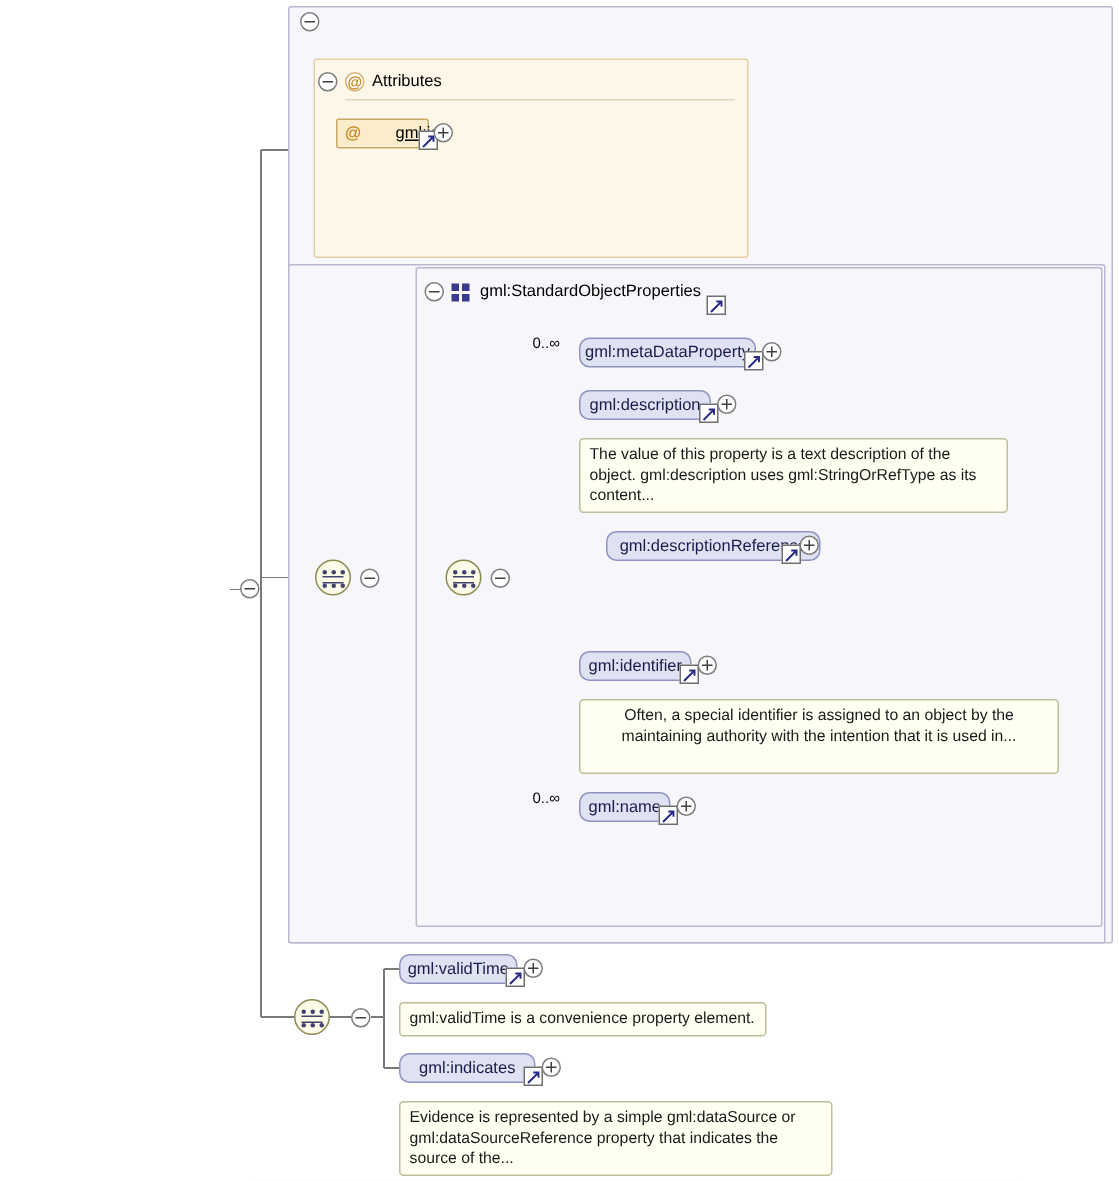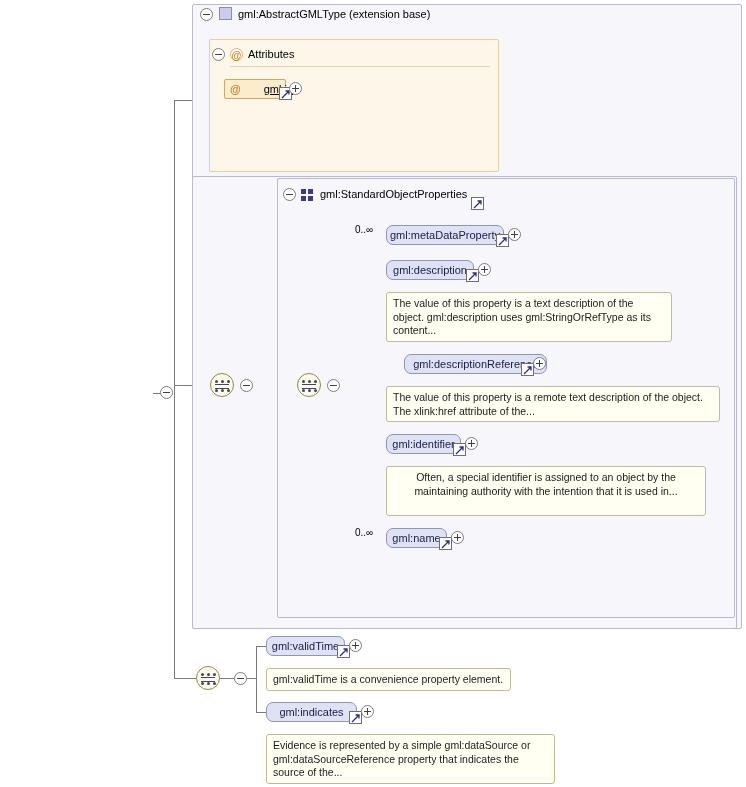--- a/index.html
+++ b/index.html
@@ -306,24 +306,20 @@
       <line x1="256" y1="646" x2="256" y2="712"></line>
       <line x1="256" y1="646" x2="266" y2="646"></line>
       <line x1="256" y1="712" x2="266" y2="712"></line>
     </g>
   </svg>
 
   <div class="minus-circle" style="left:160px; top:386px;"></div>
 
   <div class="node group-box" style="left:192px; top:4px; width:550px; height:625px;"></div>
   <div class="minus-circle" style="left:200px; top:8px;"></div>
-  <div class="group-header" style="left:219px; top:7px;">
-    <span class="hswatch"></span>
-    <span>gml:AbstractGMLType (extension base)</span>
-  </div>
 
   <div class="node attr-box" style="left:209px; top:39px; width:290px; height:133px;"></div>
   <div class="minus-circle" style="left:212px; top:48px;"></div>
   <div class="at-circle" style="left:230px; top:48px;">@</div>
   <div class="label-plain" style="left:248px; top:48px;">Attributes</div>
   <div class="underline-rule" style="left:230px; top:66px; width:260px;"></div>
 
   <div class="attr-node" style="left:224px; top:79px; width:62px;">
     <span class="at">@</span>
     <span class="lbl">gml:id</span>
@@ -402,23 +398,20 @@
 
   <div class="elem-node" style="left:404px; top:354px; width:143px;">
     <span>gml:descriptionReference</span>
   </div>
   <div class="goto-badge" style="left:521px; top:363px;">
     <svg width="10" height="10" viewBox="0 0 10 10">
         <path d="M1 9 L8 2 M4.5 2 L8 2 L8 5.5" stroke="#2a2a8a" stroke-width="1.3" fill="none"></path>
       </svg>
   </div>
   <div class="plus-circle" style="left:533px; top:357px;"></div>
-  <div class="doc-box" style="left:386px; top:386px; width:334px; height:36px;">
-    <span>The value of this property is a remote text description of the object. The xlink:href attribute of the...</span>
-  </div>
 
   <div class="elem-node" style="left:386px; top:434px; width:75px;">
     <span>gml:identifier</span>
   </div>
   <div class="goto-badge" style="left:453px; top:443px;">
     <svg width="10" height="10" viewBox="0 0 10 10">
         <path d="M1 9 L8 2 M4.5 2 L8 2 L8 5.5" stroke="#2a2a8a" stroke-width="1.3" fill="none"></path>
       </svg>
   </div>
   <div class="plus-circle" style="left:465px; top:437px;"></div>

